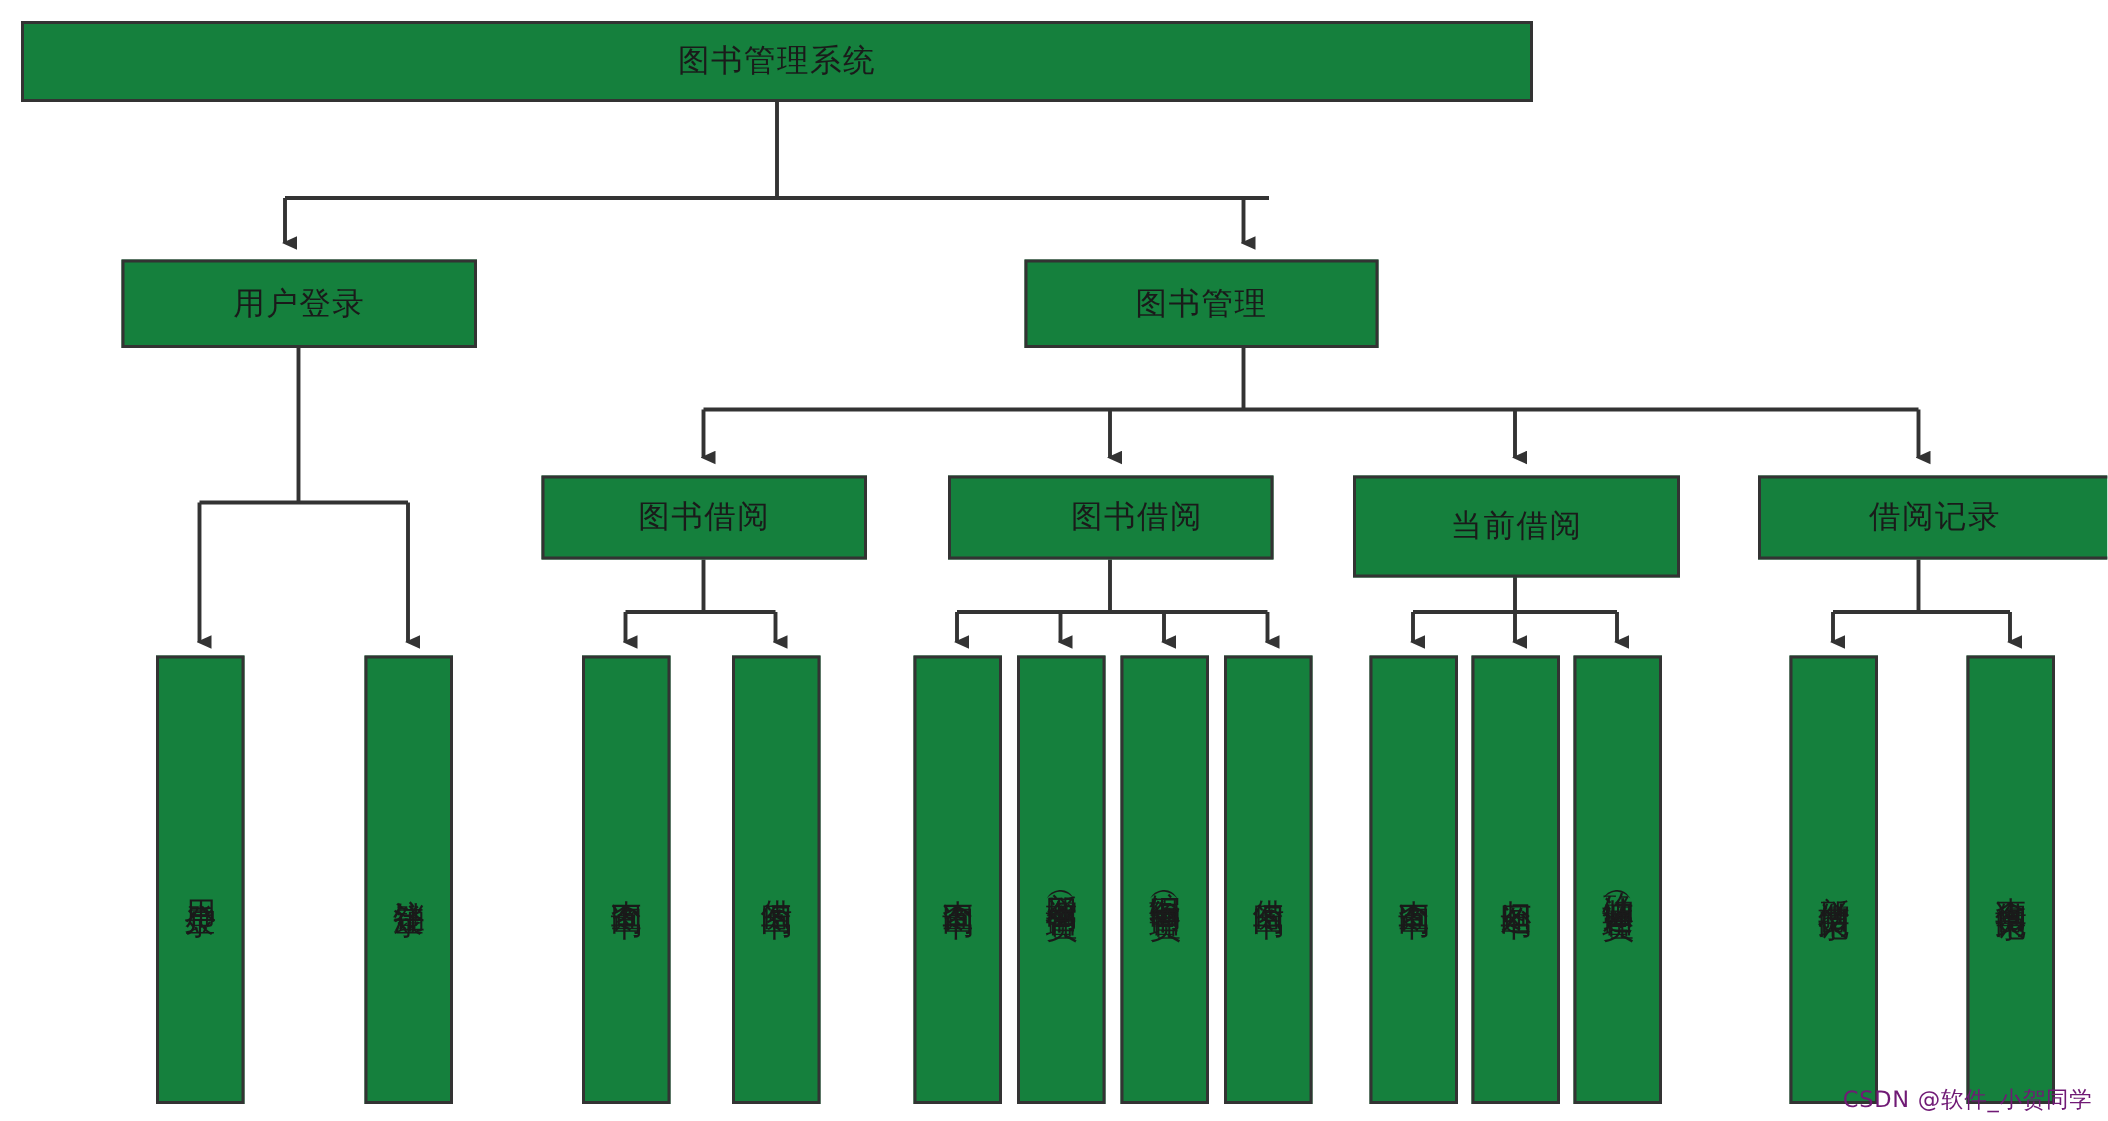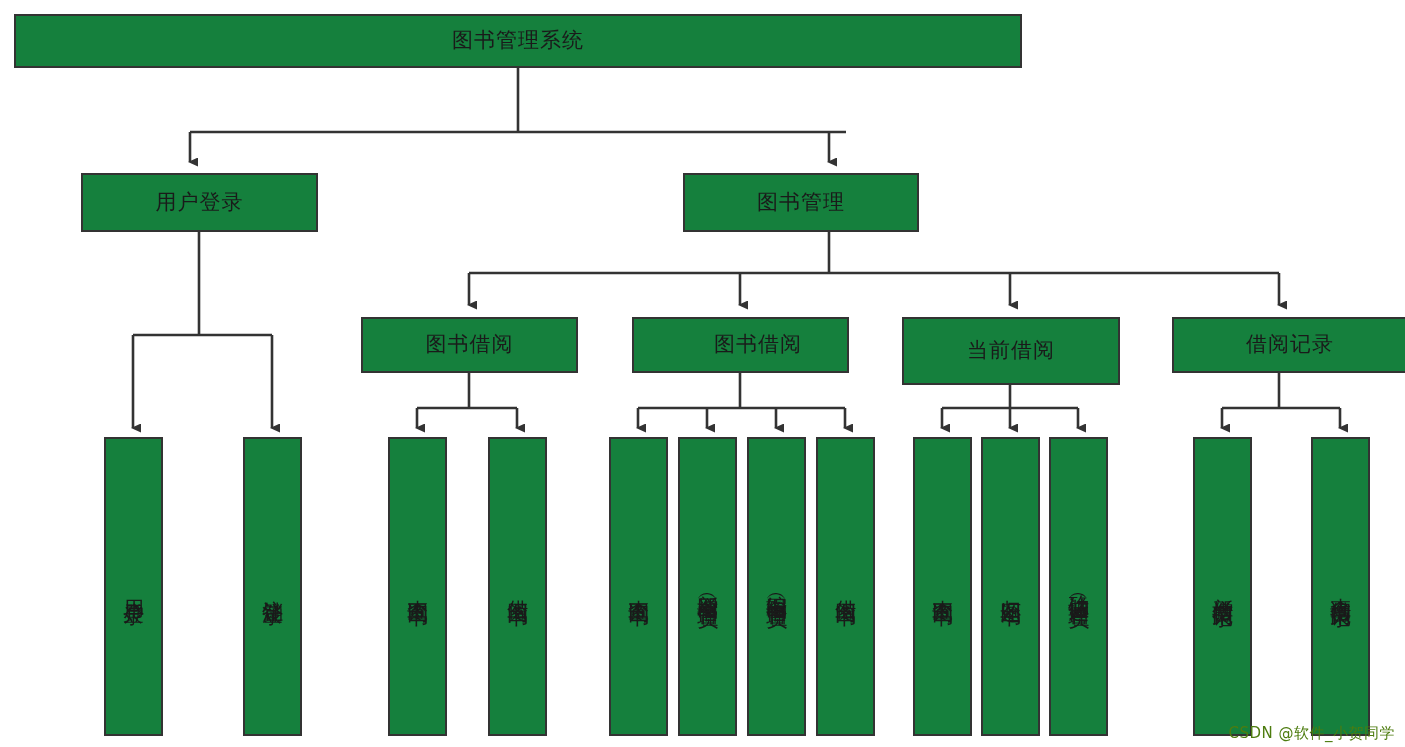--- a/index.html
+++ b/index.html
@@ -53,21 +53,21 @@
     justify-content: center;
   }
   .node .label {
     display: block;
   }
   .watermark {
     position: absolute;
     right: 10px;
     bottom: 4px;
     font-size: 15px;
-    color: #4d7c0f;
+    color: #701a75;
     z-index: 5;
     white-space: nowrap;
     letter-spacing: 0.5px;
   }
 </style>
 </head>
 <body>
 
 <div id="canvas">
 

